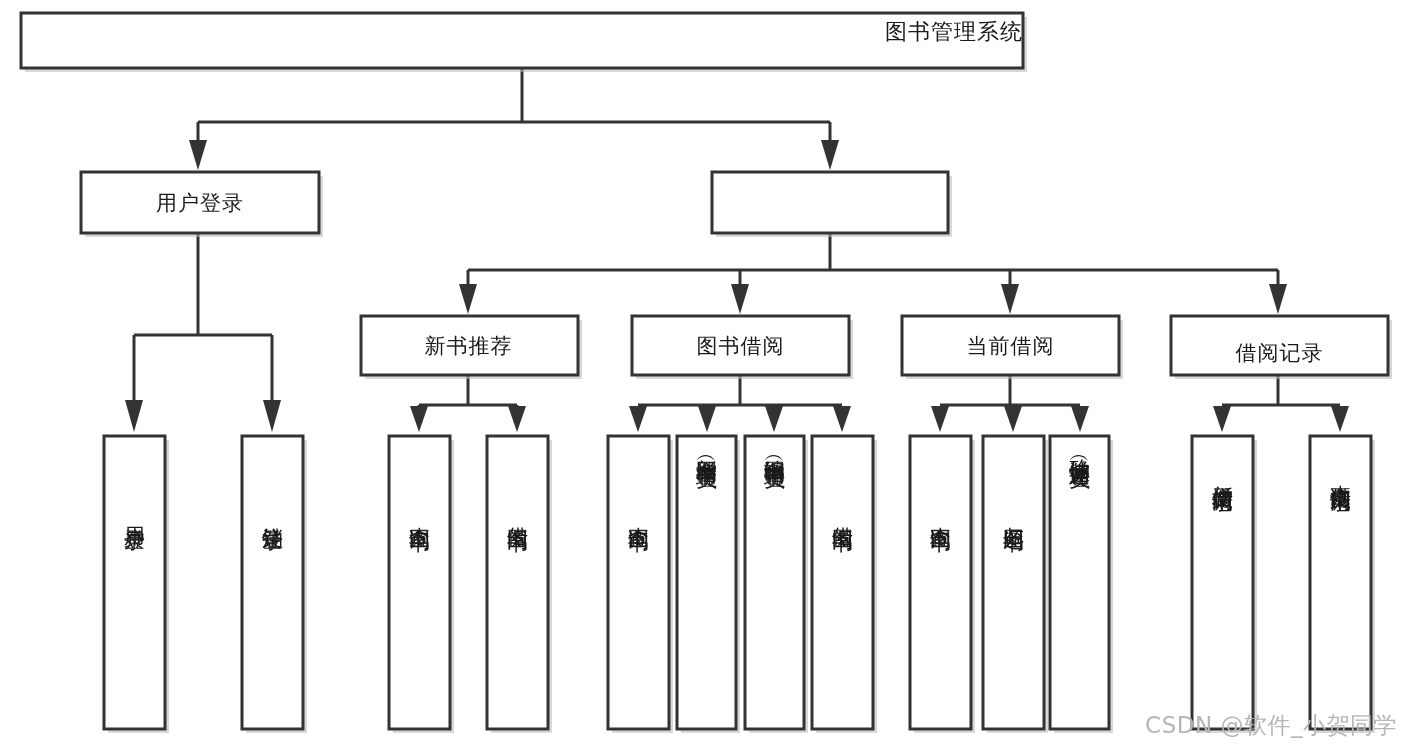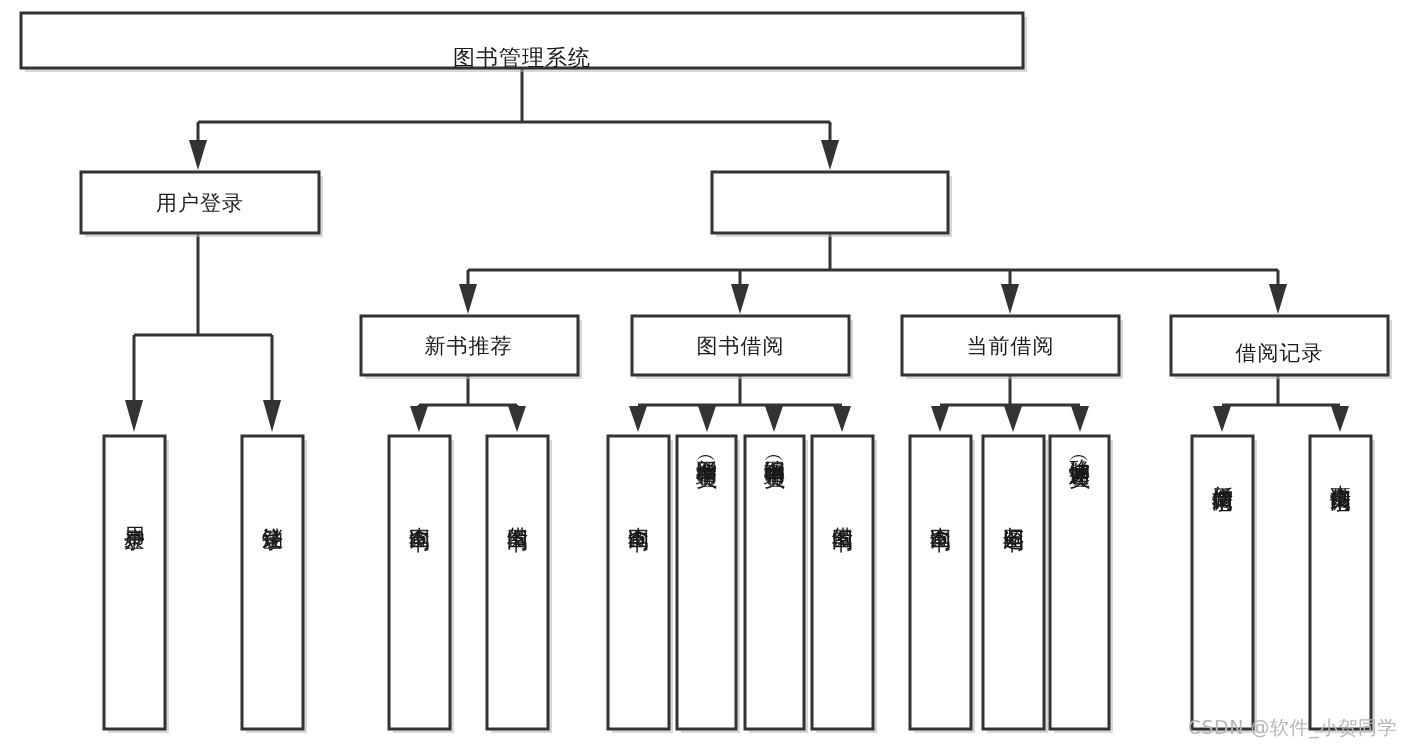--- a/index.html
+++ b/index.html
@@ -81,21 +81,21 @@
     font-size: 22px;
     color: #1a1a1a;
     letter-spacing: 1px;
     white-space: nowrap;
   }
   #watermark {
     position: absolute;
     right: 8px;
     bottom: 6px;
     font-family: "DejaVu Sans", "Liberation Sans", sans-serif;
-    font-size: 19px;
+    font-size: 23px;
     color: #b6b6b6;
     letter-spacing: 0.5px;
     white-space: nowrap;
     pointer-events: none;
   }
 </style>
 </head>
 <body>
 
 <div id="diagram-root">
@@ -200,21 +200,21 @@
       <rect class="node-box-shadow" x="1054" y="440" width="59" height="293"></rect>
       <rect class="node-box" x="1050" y="436" width="59" height="293"></rect>
 
       <rect class="node-box-shadow" x="1196" y="440" width="61" height="293"></rect>
       <rect class="node-box" x="1192" y="436" width="61" height="293"></rect>
       <rect class="node-box-shadow" x="1314" y="440" width="61" height="293"></rect>
       <rect class="node-box" x="1310" y="436" width="61" height="293"></rect>
     </g>
   </svg>
 
-  <div class="box-label-wrap" style="left:21px; top:30px; width:1002px; height:55px;">
+  <div class="box-label-wrap" style="left:21px; top:4px; width:1002px; height:55px;justify-content:flex-end;">
     <span class="title-label-text">图书管理系统</span>
   </div>
 
   <div class="box-label-wrap" style="left:81px; top:172px; width:238px; height:61px;">
     <span class="box-label-text">用户登录</span>
   </div>
 
   <div class="box-label-wrap" style="left:361px; top:316px; width:215px; height:59px;">
     <span class="box-label-text">新书推荐</span>
   </div>

